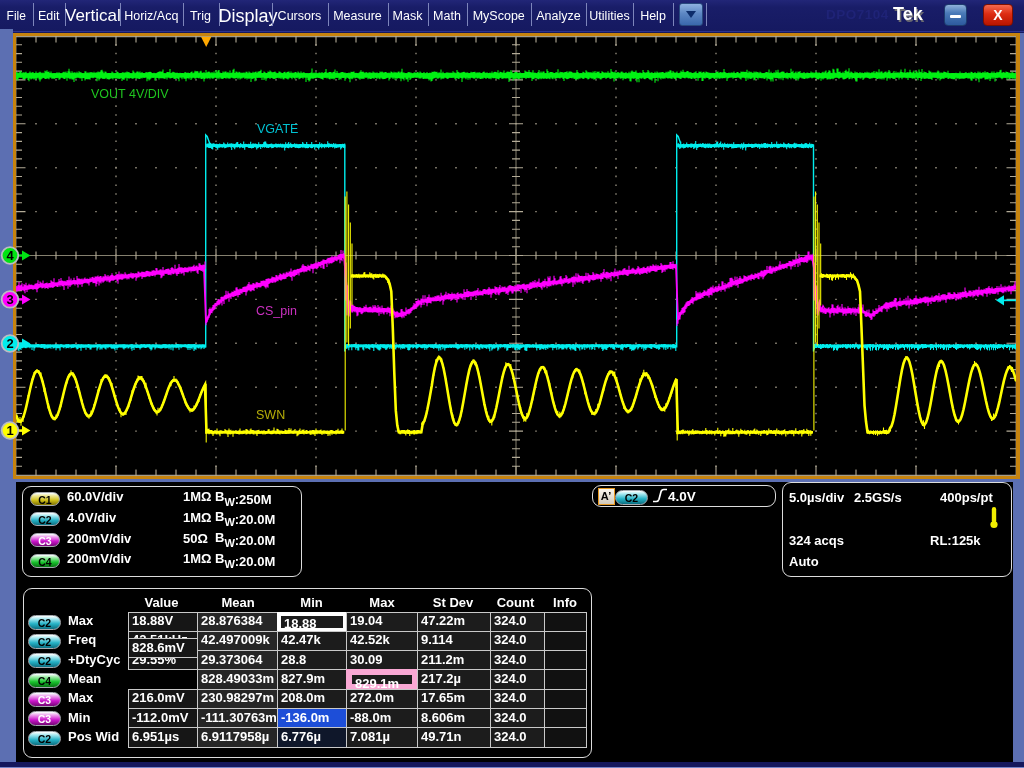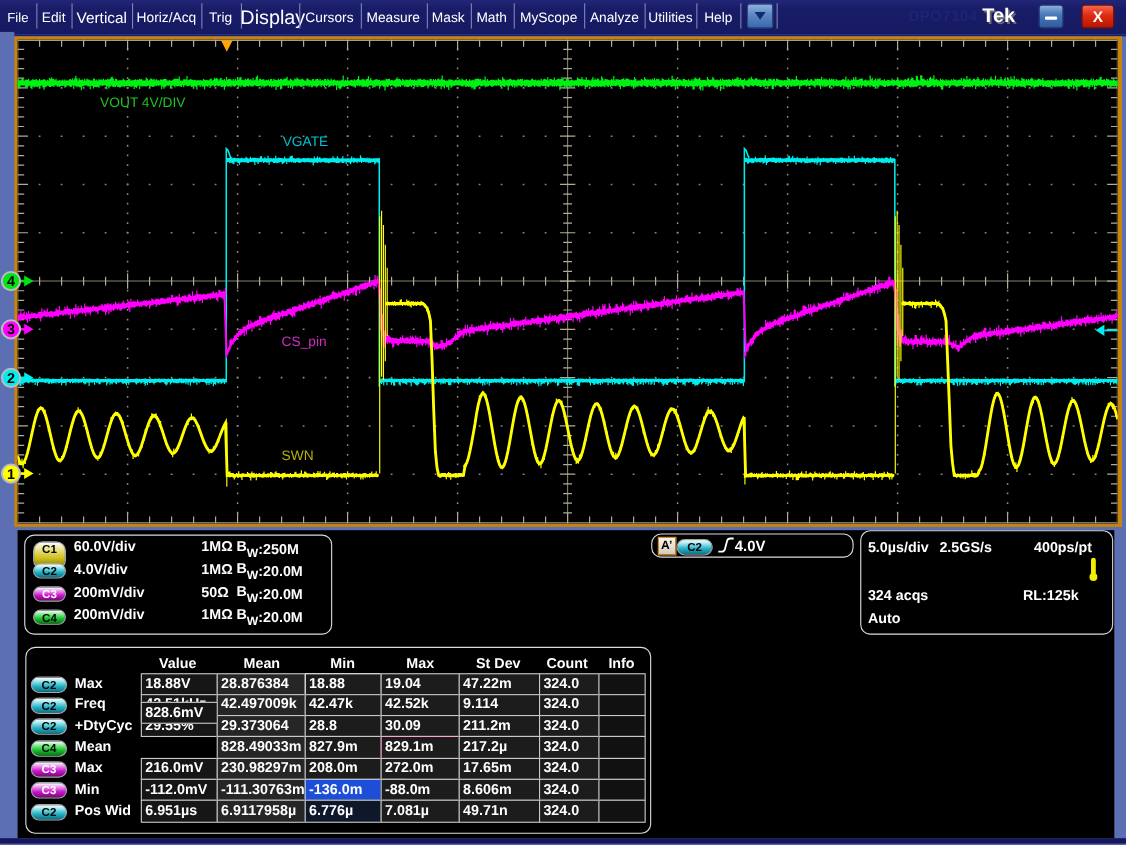--- a/index.html
+++ b/index.html
@@ -5,21 +5,21 @@
 .wb{color:#fff;font-weight:bold;font-size:13px;white-space:nowrap;}
 .box{position:absolute;background:#000;border:1.4px solid #dcdcdc;border-radius:9px;box-sizing:border-box;}
 .pill{display:inline-block;border:1.8px solid #a4a8ae;border-radius:9px;text-align:center;font-weight:bold;box-sizing:border-box;line-height:11.5px;}
 .pill span{position:relative;top:0.2px;}
 </style></head><body>
 <div style="position:absolute;left:0;top:0;width:1024px;height:33px;background:linear-gradient(180deg,#222678 0%,#191d68 22%,#151960 100%);">
     <div style="position:absolute;left:0.0px;top:0;width:32.5px;height:32px;line-height:32px;text-align:center;color:#fff;font-size:12px;">File</div>
     <div style="position:absolute;left:32.5px;top:3px;width:1px;height:23px;background:#7d85bb;"></div>
     <div style="position:absolute;left:32.5px;top:0;width:32.5px;height:32px;line-height:32px;text-align:center;color:#fff;font-size:12.5px;">Edit</div>
     <div style="position:absolute;left:65.0px;top:3px;width:1px;height:23px;background:#7d85bb;"></div>
-    <div style="position:absolute;left:65.0px;top:0;width:55.0px;height:32px;line-height:32px;text-align:center;color:#fff;font-size:14px;">Vertical</div>
+    <div style="position:absolute;left:65.0px;top:0;width:55.0px;height:32px;line-height:32px;text-align:center;color:#fff;font-size:17px;">Vertical</div>
     <div style="position:absolute;left:120.0px;top:3px;width:1px;height:23px;background:#7d85bb;"></div>
     <div style="position:absolute;left:120.0px;top:0;width:62.5px;height:32px;line-height:32px;text-align:center;color:#fff;font-size:12.5px;">Horiz/Acq</div>
     <div style="position:absolute;left:182.5px;top:3px;width:1px;height:23px;background:#7d85bb;"></div>
     <div style="position:absolute;left:182.5px;top:0;width:36.0px;height:32px;line-height:32px;text-align:center;color:#fff;font-size:12.5px;">Trig</div>
     <div style="position:absolute;left:218.5px;top:3px;width:1px;height:23px;background:#7d85bb;"></div>
     <div style="position:absolute;left:218.5px;top:0;width:53.0px;height:32px;line-height:32px;text-align:center;color:#fff;font-size:18px;">Display</div>
     <div style="position:absolute;left:271.5px;top:3px;width:1px;height:23px;background:#7d85bb;"></div>
     <div style="position:absolute;left:271.5px;top:0;width:56.0px;height:32px;line-height:32px;text-align:center;color:#fff;font-size:12.5px;">Cursors</div>
     <div style="position:absolute;left:327.5px;top:3px;width:1px;height:23px;background:#7d85bb;"></div>
     <div style="position:absolute;left:327.5px;top:0;width:60.0px;height:32px;line-height:32px;text-align:center;color:#fff;font-size:12.5px;">Measure</div>
@@ -105,21 +105,21 @@
     <polygon points="22,310.5 30.5,315.5 22,320.5" fill="#00eded"></polygon>
     <circle cx="10" cy="315.5" r="8.3" fill="#00eded" stroke="#b9bdc2" stroke-width="1.8"></circle>
     <text x="10" y="320.1" fill="#000" font-size="13" font-weight="bold" text-anchor="middle">2</text>
     <line x1="16" y1="402.5" x2="23" y2="402.5" stroke="#ffff00" stroke-width="2.4"></line>
     <polygon points="22,397.5 30.5,402.5 22,407.5" fill="#ffff00"></polygon>
     <circle cx="10" cy="402.5" r="8.3" fill="#ffff00" stroke="#b9bdc2" stroke-width="1.8"></circle>
     <text x="10" y="407.1" fill="#000" font-size="13" font-weight="bold" text-anchor="middle">1</text>
 </svg>
 <div style="position:absolute;left:16px;top:481.5px;width:997px;height:280.5px;background:#000;"></div>
 <div class="box" style="left:22px;top:486px;width:280px;height:91px;"></div>
-<div style="position:absolute;left:30px;top:489.5px;"><span class="pill" style="width:30px;height:26px;background:linear-gradient(180deg,#f8fdfd 2%,#eee89a 22%,#cfc01a 60%,#7c7000 100%);"><span style="color:#000;font-size:10.5px;">C1</span></span></div>
+<div style="position:absolute;left:30px;top:489.5px;"><span class="pill" style="width:30px;height:14px;background:linear-gradient(180deg,#f8fdfd 2%,#eee89a 22%,#cfc01a 60%,#7c7000 100%);"><span style="color:#000;font-size:10.5px;">C1</span></span></div>
 <div class="wb" style="position:absolute;left:67px;top:489.0px;">60.0V/div</div>
 <div class="wb" style="position:absolute;left:183px;top:489.0px;">1MΩ</div>
 <div class="wb" style="position:absolute;left:215px;top:488.5px;"><span style="vertical-align:2.5px;">B</span><span style="font-size:11px;position:relative;top:2.5px;">W</span>:250M</div>
 <div style="position:absolute;left:30px;top:510.3px;"><span class="pill" style="width:30px;height:14px;background:linear-gradient(180deg,#f8fdfd 2%,#aaeaf2 22%,#26b2c6 60%,#0c6e80 100%);"><span style="color:#000;font-size:10.5px;">C2</span></span></div>
 <div class="wb" style="position:absolute;left:67px;top:509.8px;">4.0V/div</div>
 <div class="wb" style="position:absolute;left:183px;top:509.8px;">1MΩ</div>
 <div class="wb" style="position:absolute;left:215px;top:509.3px;"><span style="vertical-align:2.5px;">B</span><span style="font-size:11px;position:relative;top:2.5px;">W</span>:20.0M</div>
 <div style="position:absolute;left:30px;top:531.1px;"><span class="pill" style="width:30px;height:14px;background:linear-gradient(180deg,#f8fdfd 2%,#f0a8f0 22%,#cc16cc 60%,#740674 100%);"><span style="color:#fff;font-size:10.5px;">C3</span></span></div>
 <div class="wb" style="position:absolute;left:67px;top:530.6px;">200mV/div</div>
 <div class="wb" style="position:absolute;left:183px;top:530.6px;">50Ω</div>
@@ -152,21 +152,21 @@
 <div style="position:absolute;left:238.0px;top:595px;width:0;text-align:center;" class="wb"><span style="position:relative;left:-50px;display:inline-block;width:100px;">Mean</span></div>
 <div style="position:absolute;left:311.5px;top:595px;width:0;text-align:center;" class="wb"><span style="position:relative;left:-50px;display:inline-block;width:100px;">Min</span></div>
 <div style="position:absolute;left:382.0px;top:595px;width:0;text-align:center;" class="wb"><span style="position:relative;left:-50px;display:inline-block;width:100px;">Max</span></div>
 <div style="position:absolute;left:453.0px;top:595px;width:0;text-align:center;" class="wb"><span style="position:relative;left:-50px;display:inline-block;width:100px;">St Dev</span></div>
 <div style="position:absolute;left:515.5px;top:595px;width:0;text-align:center;" class="wb"><span style="position:relative;left:-50px;display:inline-block;width:100px;">Count</span></div>
 <div style="position:absolute;left:565.0px;top:595px;width:0;text-align:center;" class="wb"><span style="position:relative;left:-50px;display:inline-block;width:100px;">Info</span></div>
 <div style="position:absolute;left:28px;top:612.7px;"><span class="pill" style="width:33px;height:15px;background:linear-gradient(180deg,#f8fdfd 2%,#aaeaf2 22%,#26b2c6 60%,#0c6e80 100%);"><span style="color:#000;font-size:10.5px;">C2</span></span></div>
 <div class="wb" style="position:absolute;left:68px;top:613.0px;">Max</div>
 <div style="position:absolute;left:128.0px;top:611.5px;width:70.0px;height:20.3px;background:#161616;border:1px solid #c9c9c9;box-sizing:border-box;" class="wb"><span style="position:relative;left:3px;top:0.5px;">18.88V</span></div>
 <div style="position:absolute;left:197.0px;top:611.5px;width:81.0px;height:20.3px;background:#262626;border:1px solid #c9c9c9;box-sizing:border-box;" class="wb"><span style="position:relative;left:3px;top:0.5px;">28.876384</span></div>
-<div style="position:absolute;left:277.0px;top:611.5px;width:70.0px;height:20.3px;background:#1c1c1c;border:1px solid #ffffff;box-sizing:border-box;" class="wb"><span style="position:relative;left:3px;top:0.5px;">18.88</span></div>
+<div style="position:absolute;left:277.0px;top:611.5px;width:70.0px;height:20.3px;background:#1c1c1c;border:4px solid #ffffff;box-sizing:border-box;" class="wb"><span style="position:relative;left:3px;top:0.5px;">18.88</span></div>
 <div style="position:absolute;left:346.0px;top:611.5px;width:72.0px;height:20.3px;background:#1c1c1c;border:1px solid #c9c9c9;box-sizing:border-box;" class="wb"><span style="position:relative;left:3px;top:0.5px;">19.04</span></div>
 <div style="position:absolute;left:417.0px;top:611.5px;width:74.0px;height:20.3px;background:#1c1c1c;border:1px solid #c9c9c9;box-sizing:border-box;" class="wb"><span style="position:relative;left:3px;top:0.5px;">47.22m</span></div>
 <div style="position:absolute;left:490.0px;top:611.5px;width:55.0px;height:20.3px;background:#1c1c1c;border:1px solid #c9c9c9;box-sizing:border-box;" class="wb"><span style="position:relative;left:3px;top:0.5px;">324.0</span></div>
 <div style="position:absolute;left:544.0px;top:611.5px;width:43.0px;height:20.3px;background:#111;border:1px solid #c9c9c9;box-sizing:border-box;" class="wb"><span style="position:relative;left:3px;top:0.5px;"></span></div>
 <div style="position:absolute;left:28px;top:632.0px;"><span class="pill" style="width:33px;height:15px;background:linear-gradient(180deg,#f8fdfd 2%,#aaeaf2 22%,#26b2c6 60%,#0c6e80 100%);"><span style="color:#000;font-size:10.5px;">C2</span></span></div>
 <div class="wb" style="position:absolute;left:68px;top:632.3px;">Freq</div>
 <div style="position:absolute;left:128.0px;top:630.8px;width:70.0px;height:20.3px;background:#161616;border:1px solid #c9c9c9;box-sizing:border-box;" class="wb"><span style="position:relative;left:3px;top:0.5px;">42.51kHz</span></div>
 <div style="position:absolute;left:197.0px;top:630.8px;width:81.0px;height:20.3px;background:#262626;border:1px solid #c9c9c9;box-sizing:border-box;" class="wb"><span style="position:relative;left:3px;top:0.5px;">42.497009k</span></div>
 <div style="position:absolute;left:277.0px;top:630.8px;width:70.0px;height:20.3px;background:#1c1c1c;border:1px solid #c9c9c9;box-sizing:border-box;" class="wb"><span style="position:relative;left:3px;top:0.5px;">42.47k</span></div>
 <div style="position:absolute;left:346.0px;top:630.8px;width:72.0px;height:20.3px;background:#1c1c1c;border:1px solid #c9c9c9;box-sizing:border-box;" class="wb"><span style="position:relative;left:3px;top:0.5px;">42.52k</span></div>
@@ -180,21 +180,21 @@
 <div style="position:absolute;left:277.0px;top:650.1px;width:70.0px;height:20.3px;background:#1c1c1c;border:1px solid #c9c9c9;box-sizing:border-box;" class="wb"><span style="position:relative;left:3px;top:0.5px;">28.8</span></div>
 <div style="position:absolute;left:346.0px;top:650.1px;width:72.0px;height:20.3px;background:#1c1c1c;border:1px solid #c9c9c9;box-sizing:border-box;" class="wb"><span style="position:relative;left:3px;top:0.5px;">30.09</span></div>
 <div style="position:absolute;left:417.0px;top:650.1px;width:74.0px;height:20.3px;background:#1c1c1c;border:1px solid #c9c9c9;box-sizing:border-box;" class="wb"><span style="position:relative;left:3px;top:0.5px;">211.2m</span></div>
 <div style="position:absolute;left:490.0px;top:650.1px;width:55.0px;height:20.3px;background:#1c1c1c;border:1px solid #c9c9c9;box-sizing:border-box;" class="wb"><span style="position:relative;left:3px;top:0.5px;">324.0</span></div>
 <div style="position:absolute;left:544.0px;top:650.1px;width:43.0px;height:20.3px;background:#111;border:1px solid #c9c9c9;box-sizing:border-box;" class="wb"><span style="position:relative;left:3px;top:0.5px;"></span></div>
 <div style="position:absolute;left:28px;top:670.6px;"><span class="pill" style="width:33px;height:15px;background:linear-gradient(180deg,#f8fdfd 2%,#a0eeaa 22%,#1ac42e 60%,#067012 100%);"><span style="color:#000;font-size:10.5px;">C4</span></span></div>
 <div class="wb" style="position:absolute;left:68px;top:670.9px;">Mean</div>
 <div style="position:absolute;left:128.0px;top:638px;width:70.0px;height:20.3px;background:#161616;border:1px solid #c9c9c9;box-sizing:border-box;" class="wb"><span style="position:relative;left:3px;top:0.5px;">828.6mV</span></div>
 <div style="position:absolute;left:197.0px;top:669.4px;width:81.0px;height:20.3px;background:#262626;border:1px solid #c9c9c9;box-sizing:border-box;" class="wb"><span style="position:relative;left:3px;top:0.5px;">828.49033m</span></div>
 <div style="position:absolute;left:277.0px;top:669.4px;width:70.0px;height:20.3px;background:#1c1c1c;border:1px solid #c9c9c9;box-sizing:border-box;" class="wb"><span style="position:relative;left:3px;top:0.5px;">827.9m</span></div>
-<div style="position:absolute;left:346.0px;top:669.4px;width:72.0px;height:20.3px;background:#1c1c1c;border:1px solid #f9a8d4;box-sizing:border-box;" class="wb"><span style="position:relative;left:3px;top:0.5px;">829.1m</span></div>
+<div style="position:absolute;left:346.0px;top:669.4px;width:72.0px;height:20.3px;background:#1c1c1c;border:6px solid #f9a8d4;box-sizing:border-box;" class="wb"><span style="position:relative;left:3px;top:0.5px;">829.1m</span></div>
 <div style="position:absolute;left:417.0px;top:669.4px;width:74.0px;height:20.3px;background:#1c1c1c;border:1px solid #c9c9c9;box-sizing:border-box;" class="wb"><span style="position:relative;left:3px;top:0.5px;">217.2µ</span></div>
 <div style="position:absolute;left:490.0px;top:669.4px;width:55.0px;height:20.3px;background:#1c1c1c;border:1px solid #c9c9c9;box-sizing:border-box;" class="wb"><span style="position:relative;left:3px;top:0.5px;">324.0</span></div>
 <div style="position:absolute;left:544.0px;top:669.4px;width:43.0px;height:20.3px;background:#111;border:1px solid #c9c9c9;box-sizing:border-box;" class="wb"><span style="position:relative;left:3px;top:0.5px;"></span></div>
 <div style="position:absolute;left:28px;top:689.9px;"><span class="pill" style="width:33px;height:15px;background:linear-gradient(180deg,#f8fdfd 2%,#f0a8f0 22%,#cc16cc 60%,#740674 100%);"><span style="color:#fff;font-size:10.5px;">C3</span></span></div>
 <div class="wb" style="position:absolute;left:68px;top:690.2px;">Max</div>
 <div style="position:absolute;left:128.0px;top:688.7px;width:70.0px;height:20.3px;background:#161616;border:1px solid #c9c9c9;box-sizing:border-box;" class="wb"><span style="position:relative;left:3px;top:0.5px;">216.0mV</span></div>
 <div style="position:absolute;left:197.0px;top:688.7px;width:81.0px;height:20.3px;background:#262626;border:1px solid #c9c9c9;box-sizing:border-box;" class="wb"><span style="position:relative;left:3px;top:0.5px;">230.98297m</span></div>
 <div style="position:absolute;left:277.0px;top:688.7px;width:70.0px;height:20.3px;background:#1c1c1c;border:1px solid #c9c9c9;box-sizing:border-box;" class="wb"><span style="position:relative;left:3px;top:0.5px;">208.0m</span></div>
 <div style="position:absolute;left:346.0px;top:688.7px;width:72.0px;height:20.3px;background:#1c1c1c;border:1px solid #c9c9c9;box-sizing:border-box;" class="wb"><span style="position:relative;left:3px;top:0.5px;">272.0m</span></div>
 <div style="position:absolute;left:417.0px;top:688.7px;width:74.0px;height:20.3px;background:#1c1c1c;border:1px solid #c9c9c9;box-sizing:border-box;" class="wb"><span style="position:relative;left:3px;top:0.5px;">17.65m</span></div>

